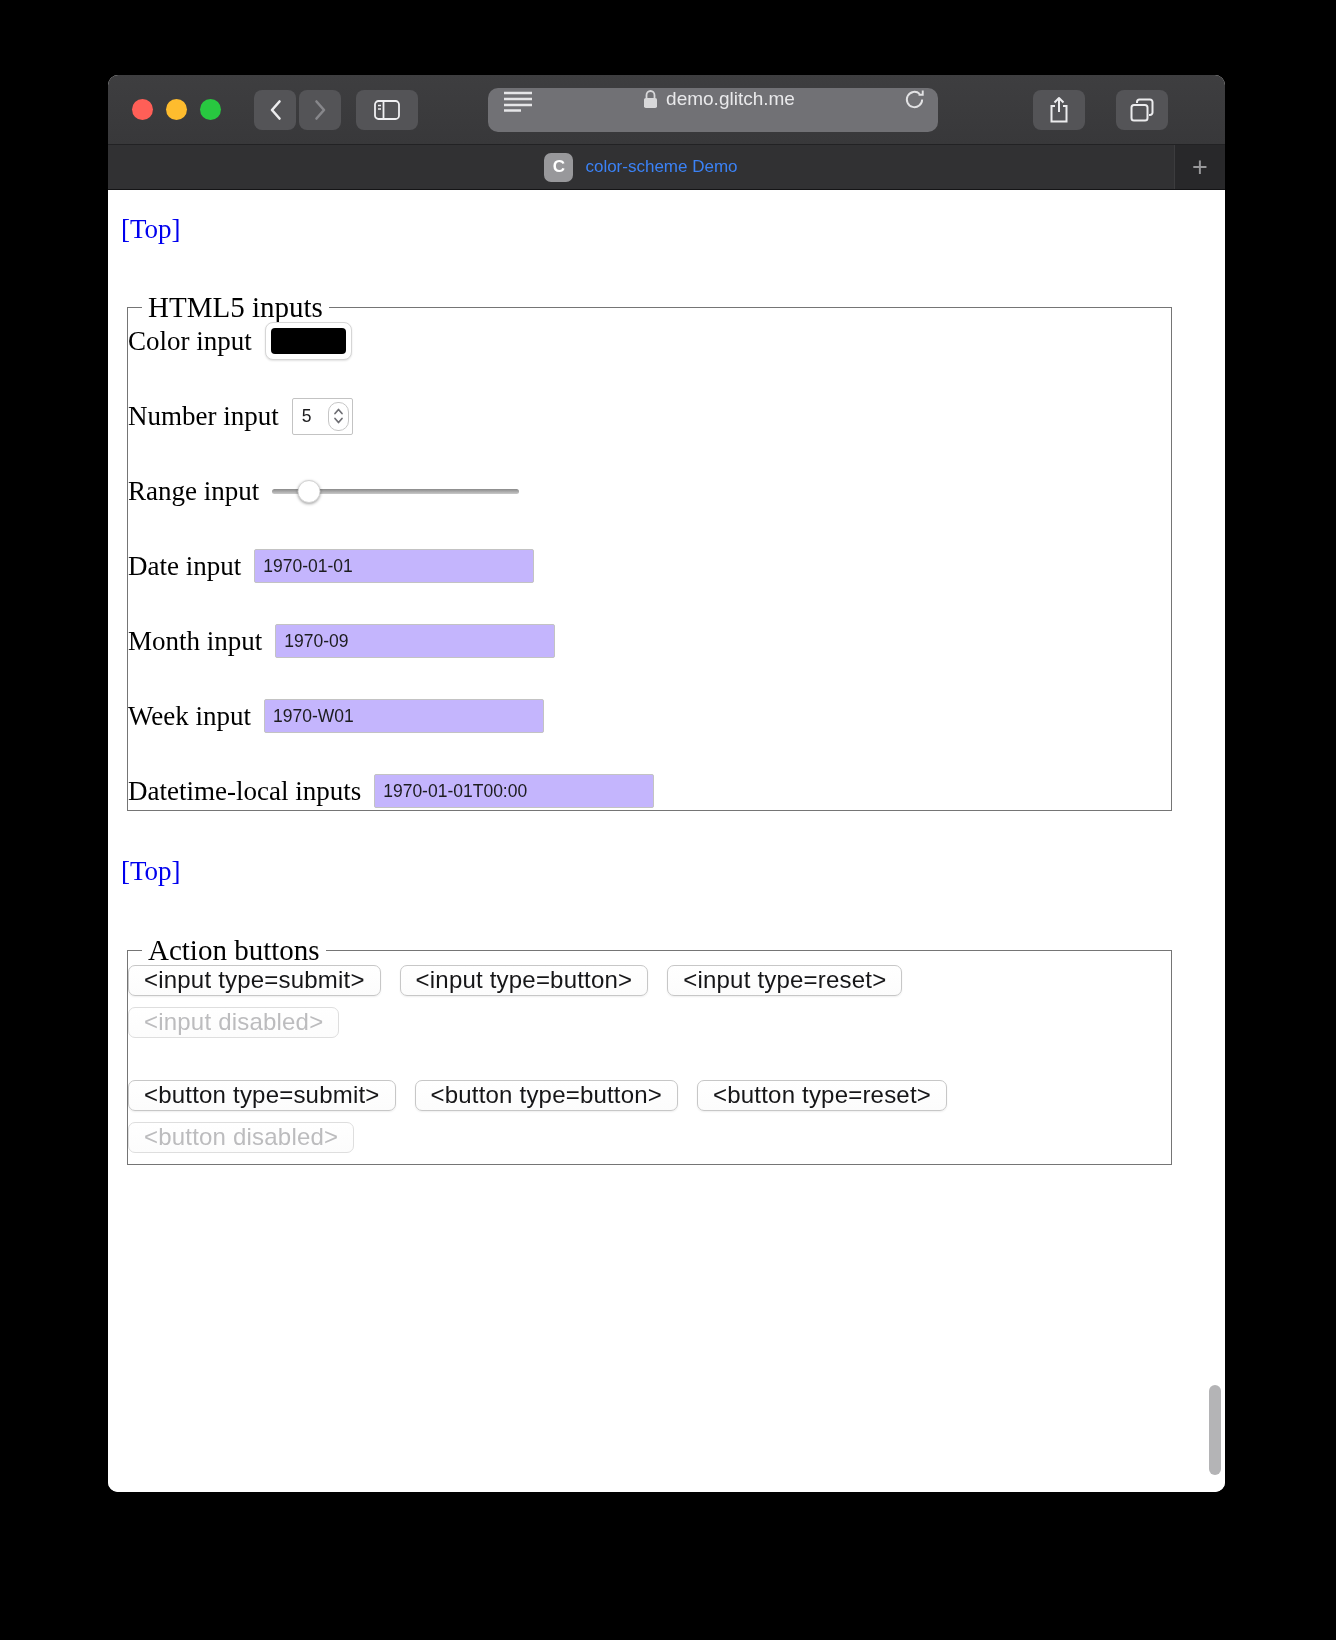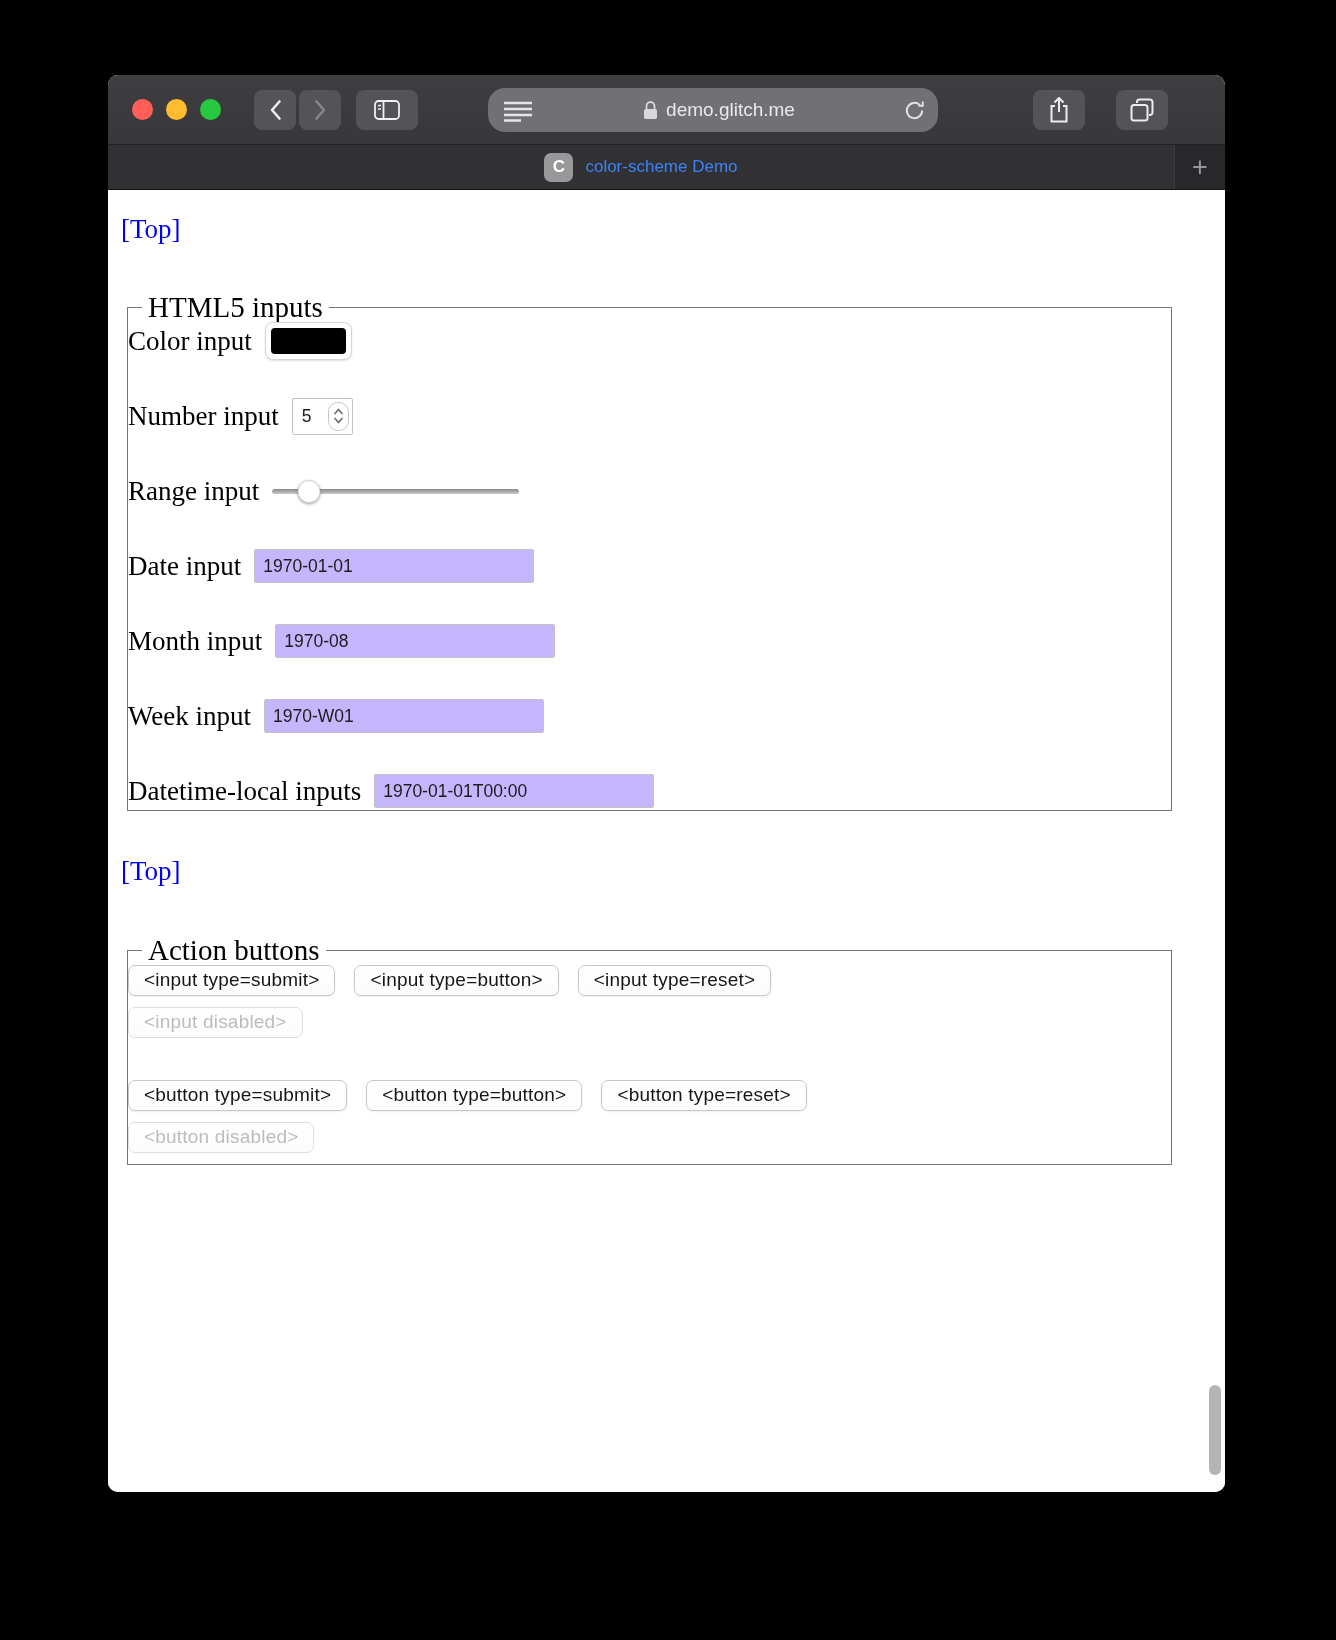--- a/index.html
+++ b/index.html
@@ -30,22 +30,22 @@
     background:#545457; display:flex; align-items:center; justify-content:center;
   }
   .btn-back    { left:146px; width:42px; }
   .btn-forward { left:191px; width:42px; }
   .btn-sidebar { left:248px; width:62px; }
   .btn-share   { left:925px; width:52px; }
   .btn-tabs    { left:1008px; width:52px; }
 
   .urlbar {
     position:absolute; left:380px; top:13px; width:450px; height:44px;
-    background:#717175; border-radius:17px;
-    display:flex; align-items:center; color:#e4e4e6;
+    background:#717175; border-radius:10px;
+    display:flex; align-items:flex-start; color:#e4e4e6;
   }
   .reader-icon { margin-left:14px; }
   .url-center { flex:1; display:flex; align-items:center; justify-content:center; gap:7px; }
   .url-text { font-family:"Liberation Sans", sans-serif; font-size:19px; color:#e9e9eb; }
   .reload { margin-right:12px; }
 
   
   .tabbar {
     position:relative; height:45px; background:#313133;
     border-bottom:1px solid #141416; display:flex;
@@ -126,21 +126,21 @@
   .textbox {
     width:280px; height:34px; border:1px solid #c3c3c3; border-radius:2px; background:#c4b5fd;
     font-family:"Liberation Sans", sans-serif; font-size:17.5px; color:#1c1c1e;
     display:flex; align-items:center; padding-left:8px; white-space:nowrap; overflow:hidden;
   }
 
   
   .btn-row { display:flex; gap:19px; margin-bottom:11px; }
   .btn-row.gap-top { margin-top:42px; }
   .push-btn {
-    font-family:"Liberation Sans", sans-serif; font-size:19px; color:#161618;
+    font-family:"Liberation Sans", sans-serif; font-size:24px; color:#161618;
     background:linear-gradient(#ffffff,#fcfcfc);
     border:1px solid #c7c7c7; border-radius:7px; height:31px; padding:0 15px;
     display:inline-flex; align-items:center; letter-spacing:.2px;
     box-shadow:0 1px 2px rgba(0,0,0,.07); cursor:pointer;
   }
   .push-btn.disabled { color:#bcbcbe; border-color:#dedede; box-shadow:none; cursor:default; }
 
   
   .scroll-thumb {
     position:absolute; right:4px; top:1195px; width:12px; height:90px;
@@ -272,21 +272,21 @@
         </span>
       </div>
 
       <div class="row">
         <span class="row-label">Date input</span>
         <span class="textbox">1970-01-01</span>
       </div>
 
       <div class="row">
         <span class="row-label">Month input</span>
-        <span class="textbox">1970-08</span>
+        <span class="textbox">1970-09</span>
       </div>
 
       <div class="row">
         <span class="row-label">Week input</span>
         <span class="textbox">1970-W01</span>
       </div>
 
 
       <div class="row">
         <span class="row-label">Datetime-local inputs</span>

